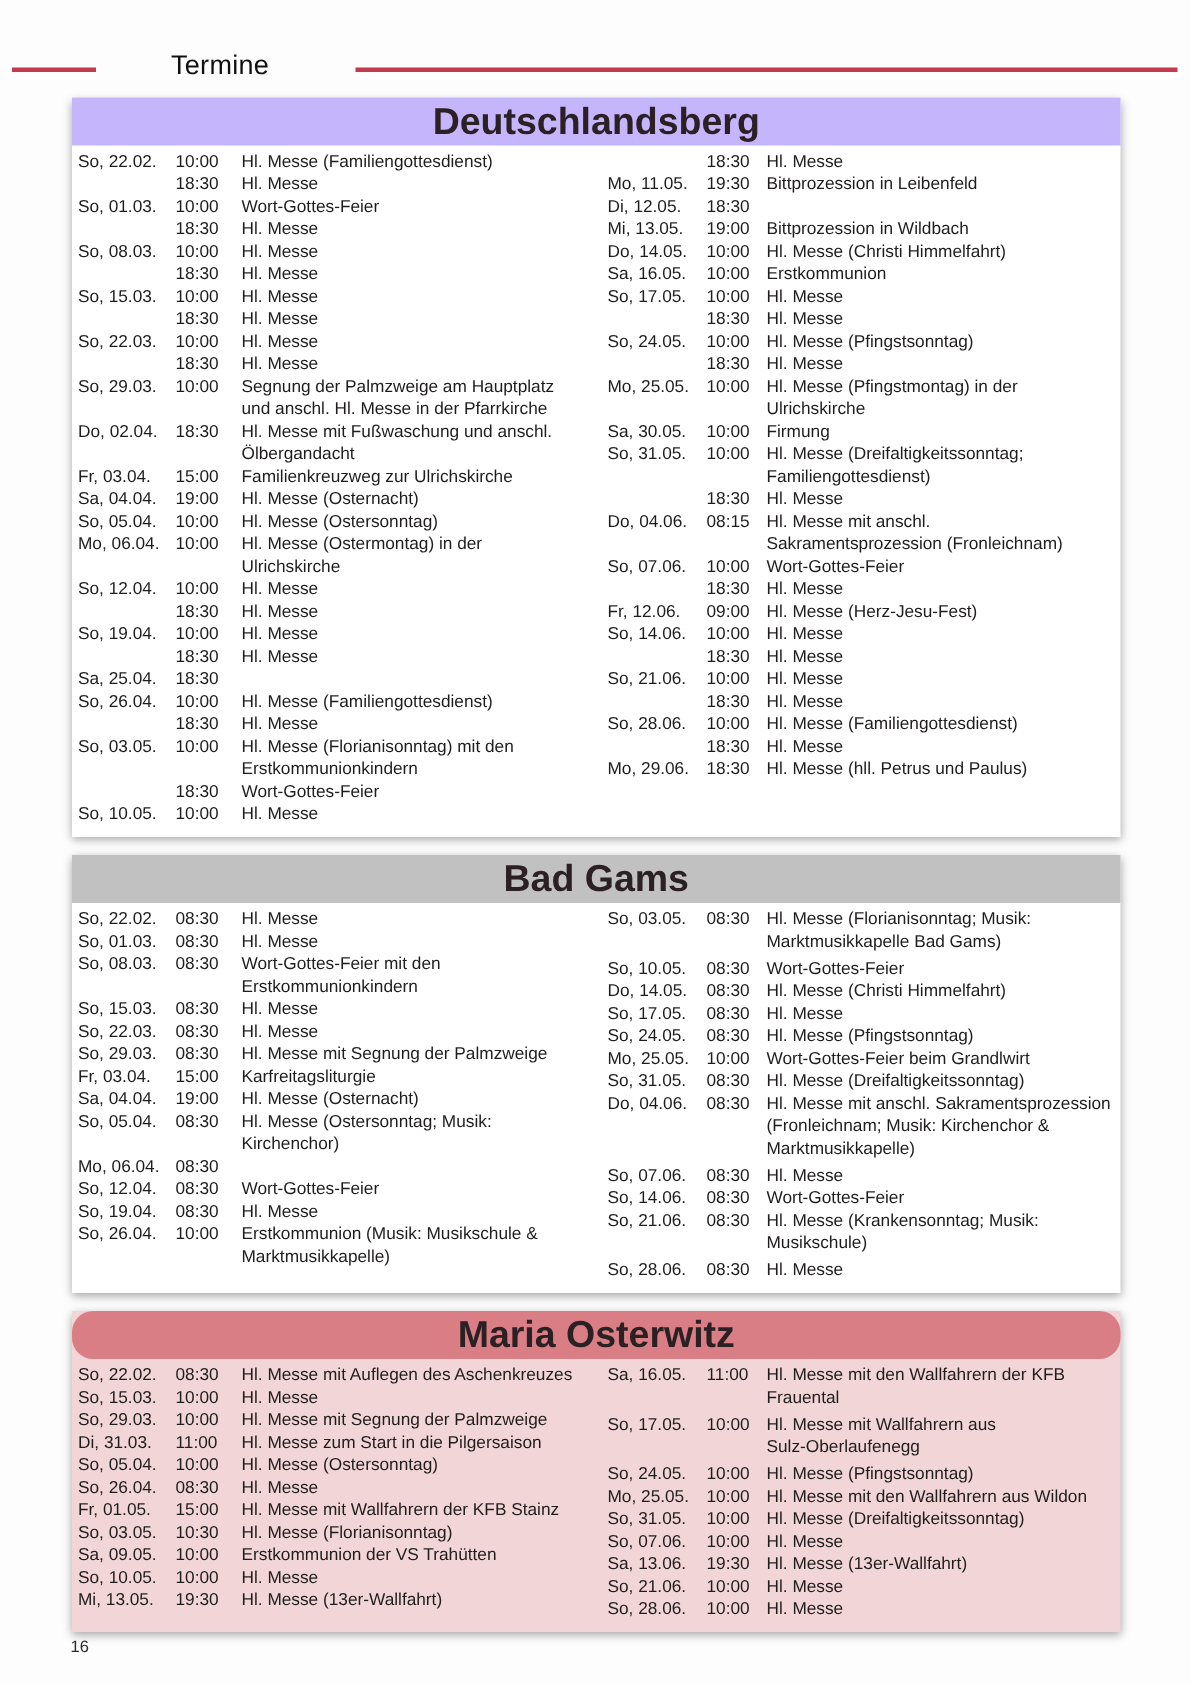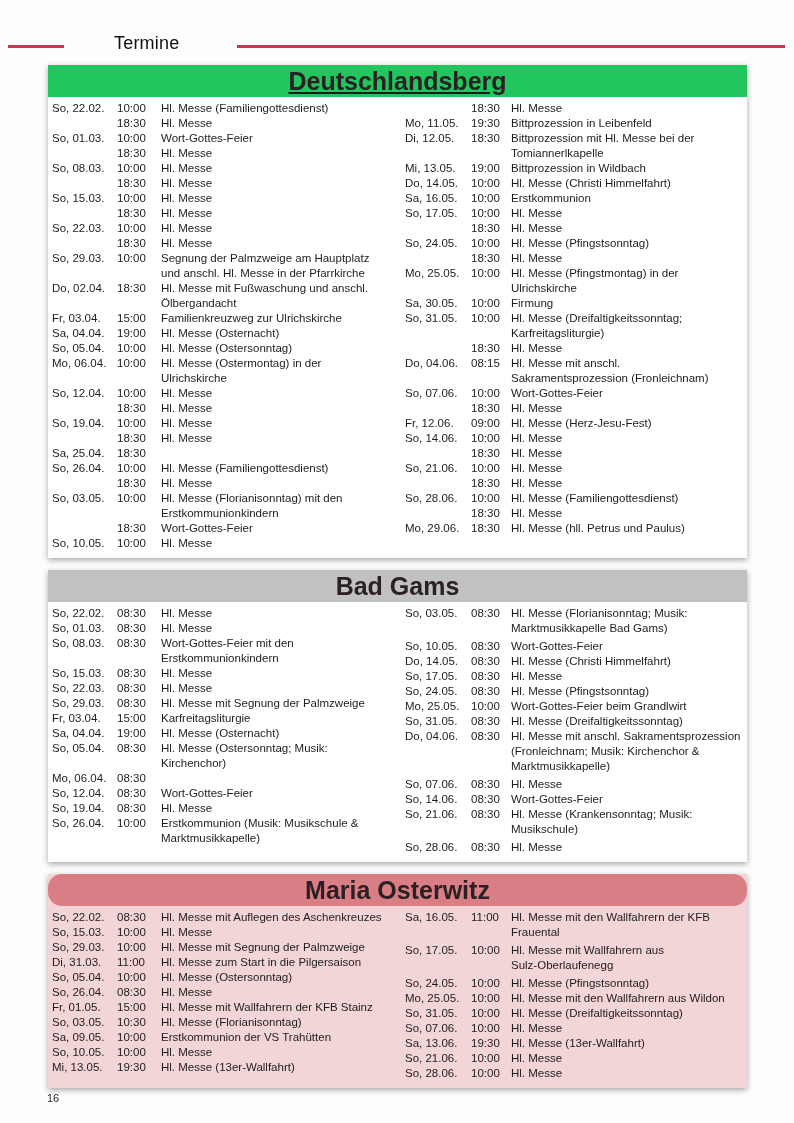--- a/index.html
+++ b/index.html
@@ -44,21 +44,21 @@
 
 <div class="page" style="color: rgb(31, 28, 29);">
   <header>
     <span class="rule rule-left"></span>
     <h1 class="termine">Termine</h1>
     <span class="rule rule-right"></span>
   </header>
 
   <main class="sections" id="sections">
       <section class="panel" style="background: rgb(255, 255, 255);">
-        <div class="banner" style="background: #22c55e; text-decoration: underline;">
+        <div class="banner" style="background: #c4b5fd;">
           <h2 class="banner-title" style="color: rgb(43, 33, 36);">Deutschlandsberg</h2>
         </div>
         <div class="content">
           <div class="col col-0">
             <div class="entry">
               <span class="date">So, 22.02.</span>
               <span class="time">10:00</span>
               <span class="desc">Hl. Messe (Familiengottesdienst)</span>
             </div>
             <div class="entry">
@@ -197,22 +197,20 @@
               <span class="desc">Hl. Messe</span>
             </div>
             <div class="entry">
               <span class="date">Mo, 11.05.</span>
               <span class="time">19:30</span>
               <span class="desc">Bittprozession in Leibenfeld</span>
             </div>
             <div class="entry">
               <span class="date">Di, 12.05.</span>
               <span class="time">18:30</span>
-              <span class="desc">Bittprozession mit Hl. Messe bei der
-Tomiannerlkapelle</span>
             </div>
             <div class="entry">
               <span class="date">Mi, 13.05.</span>
               <span class="time">19:00</span>
               <span class="desc">Bittprozession in Wildbach</span>
             </div>
             <div class="entry">
               <span class="date">Do, 14.05.</span>
               <span class="time">10:00</span>
               <span class="desc">Hl. Messe (Christi Himmelfahrt)</span>
@@ -250,21 +248,21 @@
             </div>
             <div class="entry">
               <span class="date">Sa, 30.05.</span>
               <span class="time">10:00</span>
               <span class="desc">Firmung</span>
             </div>
             <div class="entry">
               <span class="date">So, 31.05.</span>
               <span class="time">10:00</span>
               <span class="desc">Hl. Messe (Dreifaltigkeitssonntag;
-Karfreitagsliturgie)</span>
+Familiengottesdienst)</span>
             </div>
             <div class="entry">
               <span class="date"></span>
               <span class="time">18:30</span>
               <span class="desc">Hl. Messe</span>
             </div>
             <div class="entry">
               <span class="date">Do, 04.06.</span>
               <span class="time">08:15</span>
               <span class="desc">Hl. Messe mit anschl.

